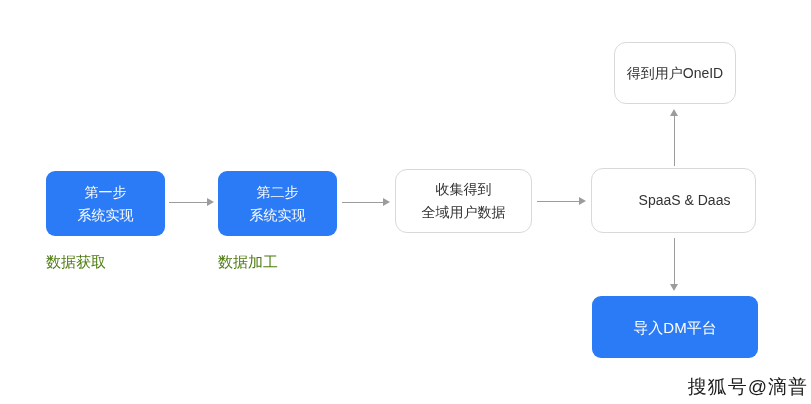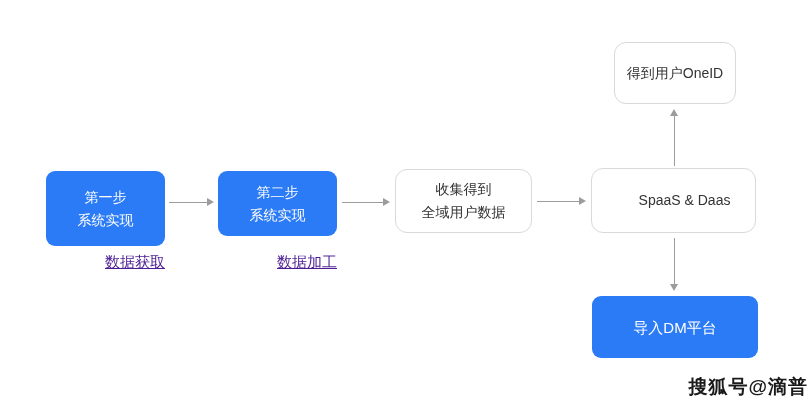--- a/index.html
+++ b/index.html
@@ -24,29 +24,28 @@
     border-radius:9px;
   }
   .node-white {
     background:#ffffff;
     color:#333333;
     border:1px solid #D9D9D9;
     border-radius:12px;
   }
   .caption {
     position:absolute;
-    text-align:right;
-    color:#4c1d95;
+    text-align:left;
+    color:#4d7c0f;
     font-size:15px;
     font-weight:500;
     line-height:18px;
-    text-decoration:underline;
   }
   
-  #node-step1   { left:46px;  top:171px; width:119px; height:75px; }
+  #node-step1   { left:46px;  top:171px; width:119px; height:65px; }
   #node-step2   { left:218px; top:171px; width:119px; height:65px; }
   #caption-step1{ left:46px;  top:253px; width:119px; }
   #caption-step2{ left:218px; top:253px; width:119px; }
   #node-collect { left:395px; top:169px; width:137px; height:64px; }
   #node-middleware { left:591px; top:168px; width:165px; height:65px;padding-left:22px; }
   #node-oneid   { left:614px; top:42px;  width:122px; height:62px; }
   #node-dm      { left:592px; top:296px; width:166px; height:62px; font-size:15px; }
   
   .arrow-h { position:absolute; height:9px; }
   .arrow-h .line { position:absolute; top:4px; left:0; right:6px; height:1px; background:#9C9C9C; }
@@ -64,21 +63,21 @@
   #arrow-step1-step2      { left:169px; top:198px; width:45px; }
   #arrow-step2-collect    { left:342px; top:198px; width:48px; }
   #arrow-collect-middleware { left:537px; top:197px; width:49px; }
   #arrow-middleware-oneid { left:670px; top:109px; height:57px; }
   #arrow-middleware-dm    { left:670px; top:238px; height:53px; }
   
   .watermark {
     position:absolute;
     right:3px; bottom:4px;
     font-size:19px;
-    font-weight:bold;
+    font-weight:normal;
     color:#1a1a1a;
     letter-spacing:1px;
     margin-top:28px;
   }
 </style>
 </head>
 <body>
 
 <div class="canvas">
 

